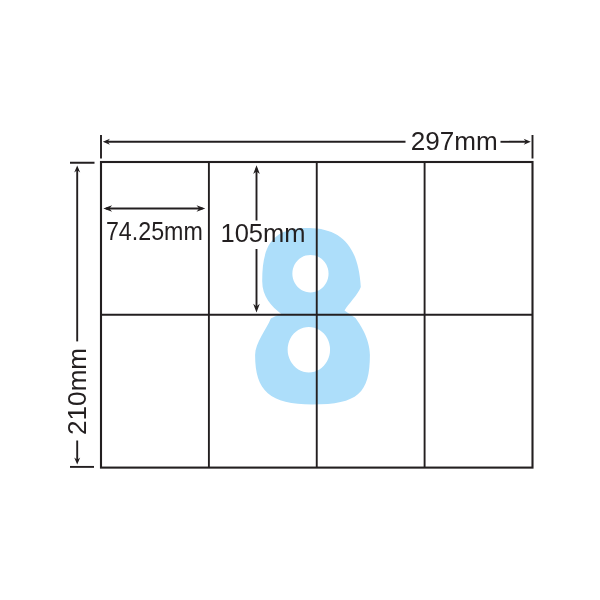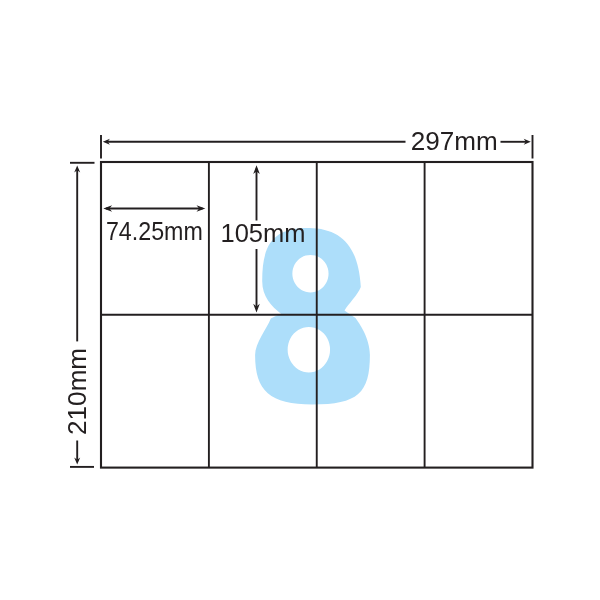--- a/index.html
+++ b/index.html
@@ -1,16 +1,16 @@
 <!DOCTYPE html>
 <html><head>
 <meta charset="utf-8">
 <style>
   html,body{margin:0;padding:0;background:#ffffff;}
-  .stage{position:relative;width:600px;height:600px;background:#ffffff;overflow:hidden;}
+  .stage{position:relative;width:600px;height:600px;background:#ffffff;overflow:hidden;border-radius:30px;}
   svg text{font-family:"Liberation Sans",sans-serif;}
 </style>
 </head>
 <body>
 <div class="stage">
 <svg width="600" height="600" viewBox="0 0 600 600" xmlns="http://www.w3.org/2000/svg">
   <defs>
     <path id="ah" d="M0,0 L-8.8,-3.3 L-6.1,0 L-8.8,3.3 Z"></path>
     <path id="ah2" d="M0,0 L-7.1,-3.0 L-4.9,0 L-7.1,3.0 Z"></path>
   </defs>

